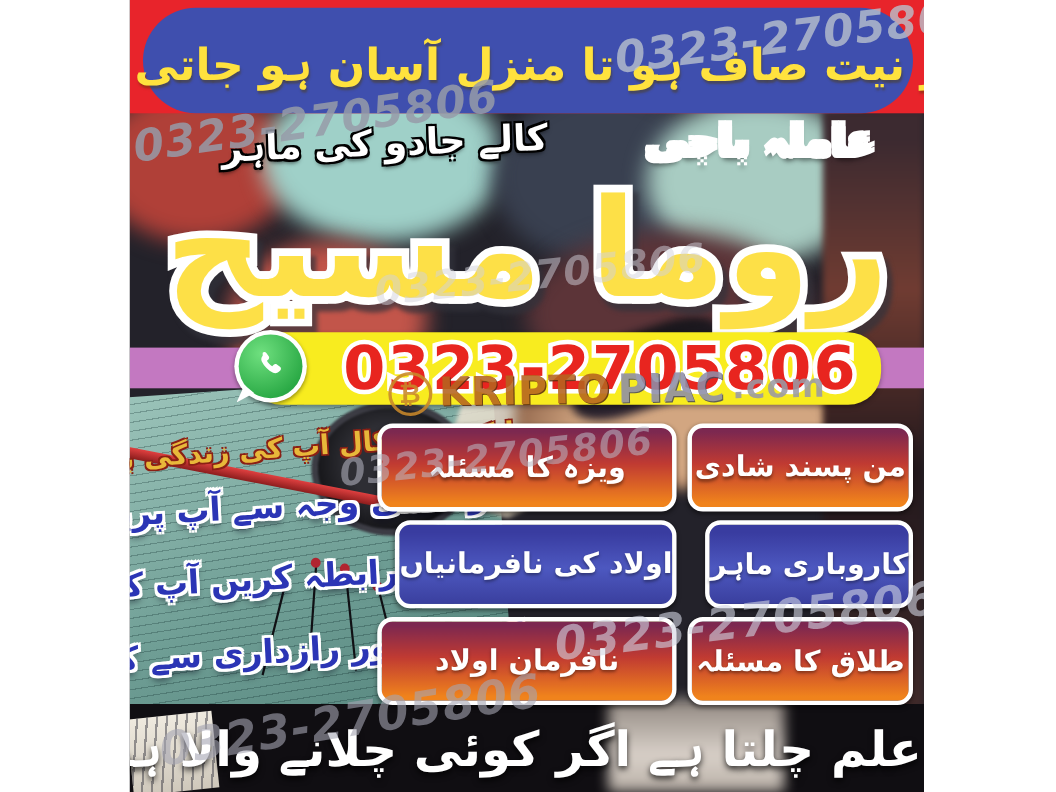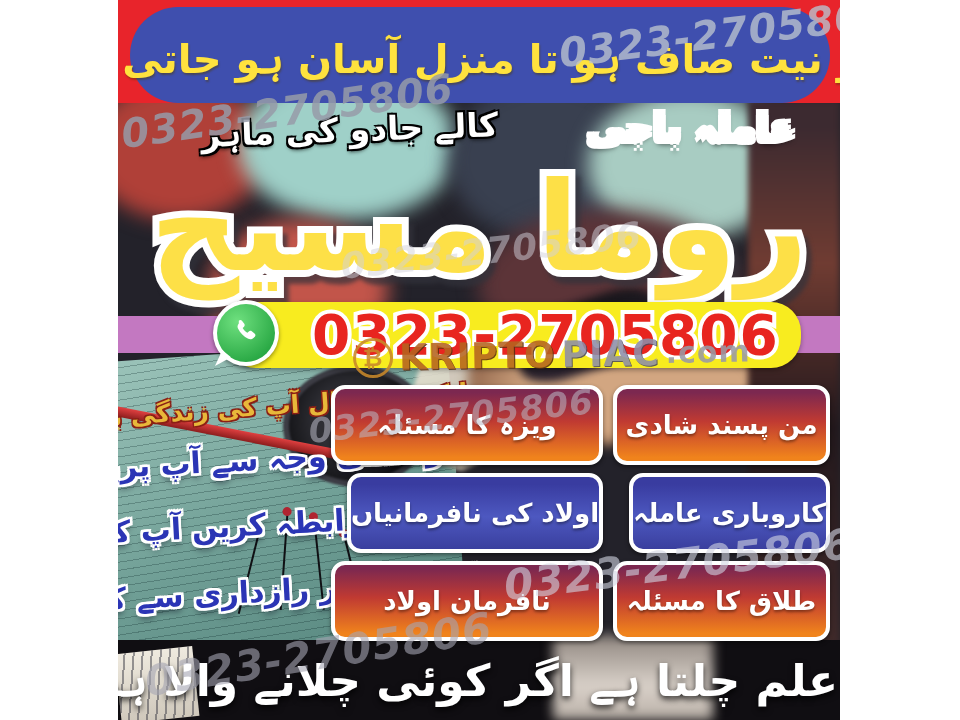--- a/index.html
+++ b/index.html
@@ -176,21 +176,21 @@
     </div>
 
     <div class="line-gold">ایک فون کال آپ کی زندگی بدل دے گی</div>
     <div class="line-blue lb1">اگر کسی وجہ سے آپ پریشان ہیں تو</div>
     <div class="line-blue lb2">ہم سے رابطہ کریں آپ کا کام مکمل</div>
     <div class="line-blue lb3">گارنٹی اور رازداری سے کیا جائے گا</div>
 
     <div class="services">
       <div class="svc warm">من پسند شادی</div>
       <div class="svc warm">ویزہ کا مسئلہ</div>
-      <div class="svc blue">کاروباری عاملہ</div>
+      <div class="svc blue">کاروباری ماہر</div>
       <div class="svc blue">اولاد کی نافرمانیاں</div>
       <div class="svc warm">طلاق کا مسئلہ</div>
       <div class="svc warm">نافرمان اولاد</div>
     </div>
 
     <div class="bottom-text">علم چلتا ہے اگر کوئی چلانے والا ہو</div>
 
     <div class="wm wm1">0323-2705806</div>
     <div class="wm wm2">0323-2705806</div>
     <div class="wm wm3">0323-2705806</div>

